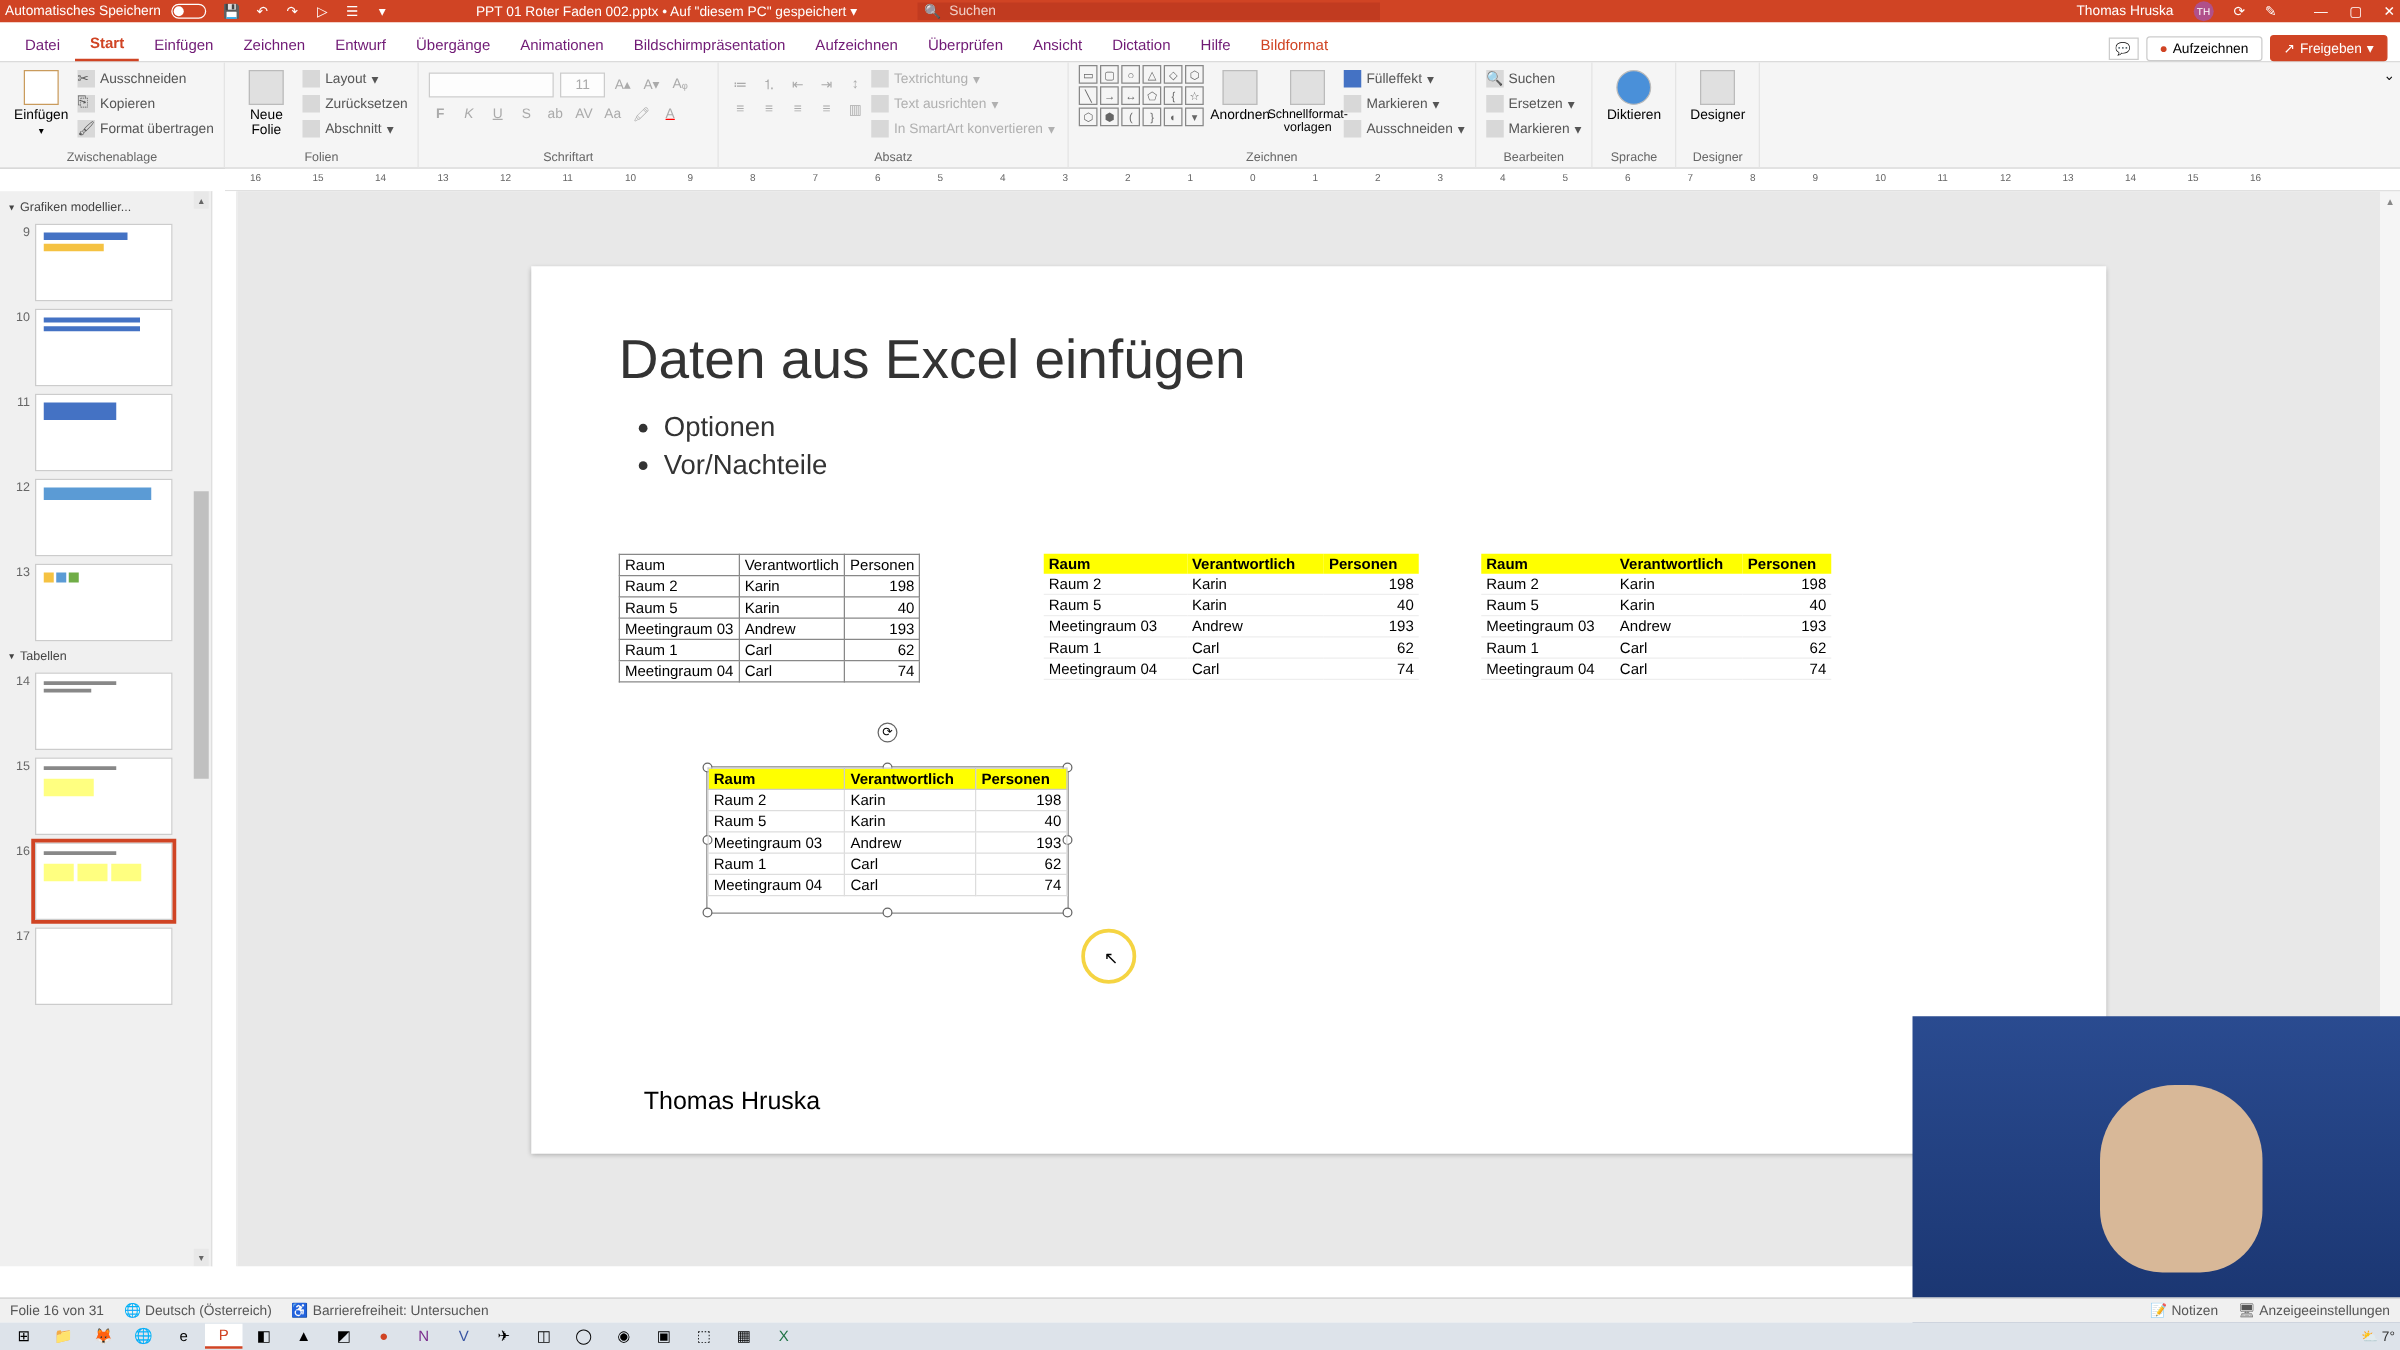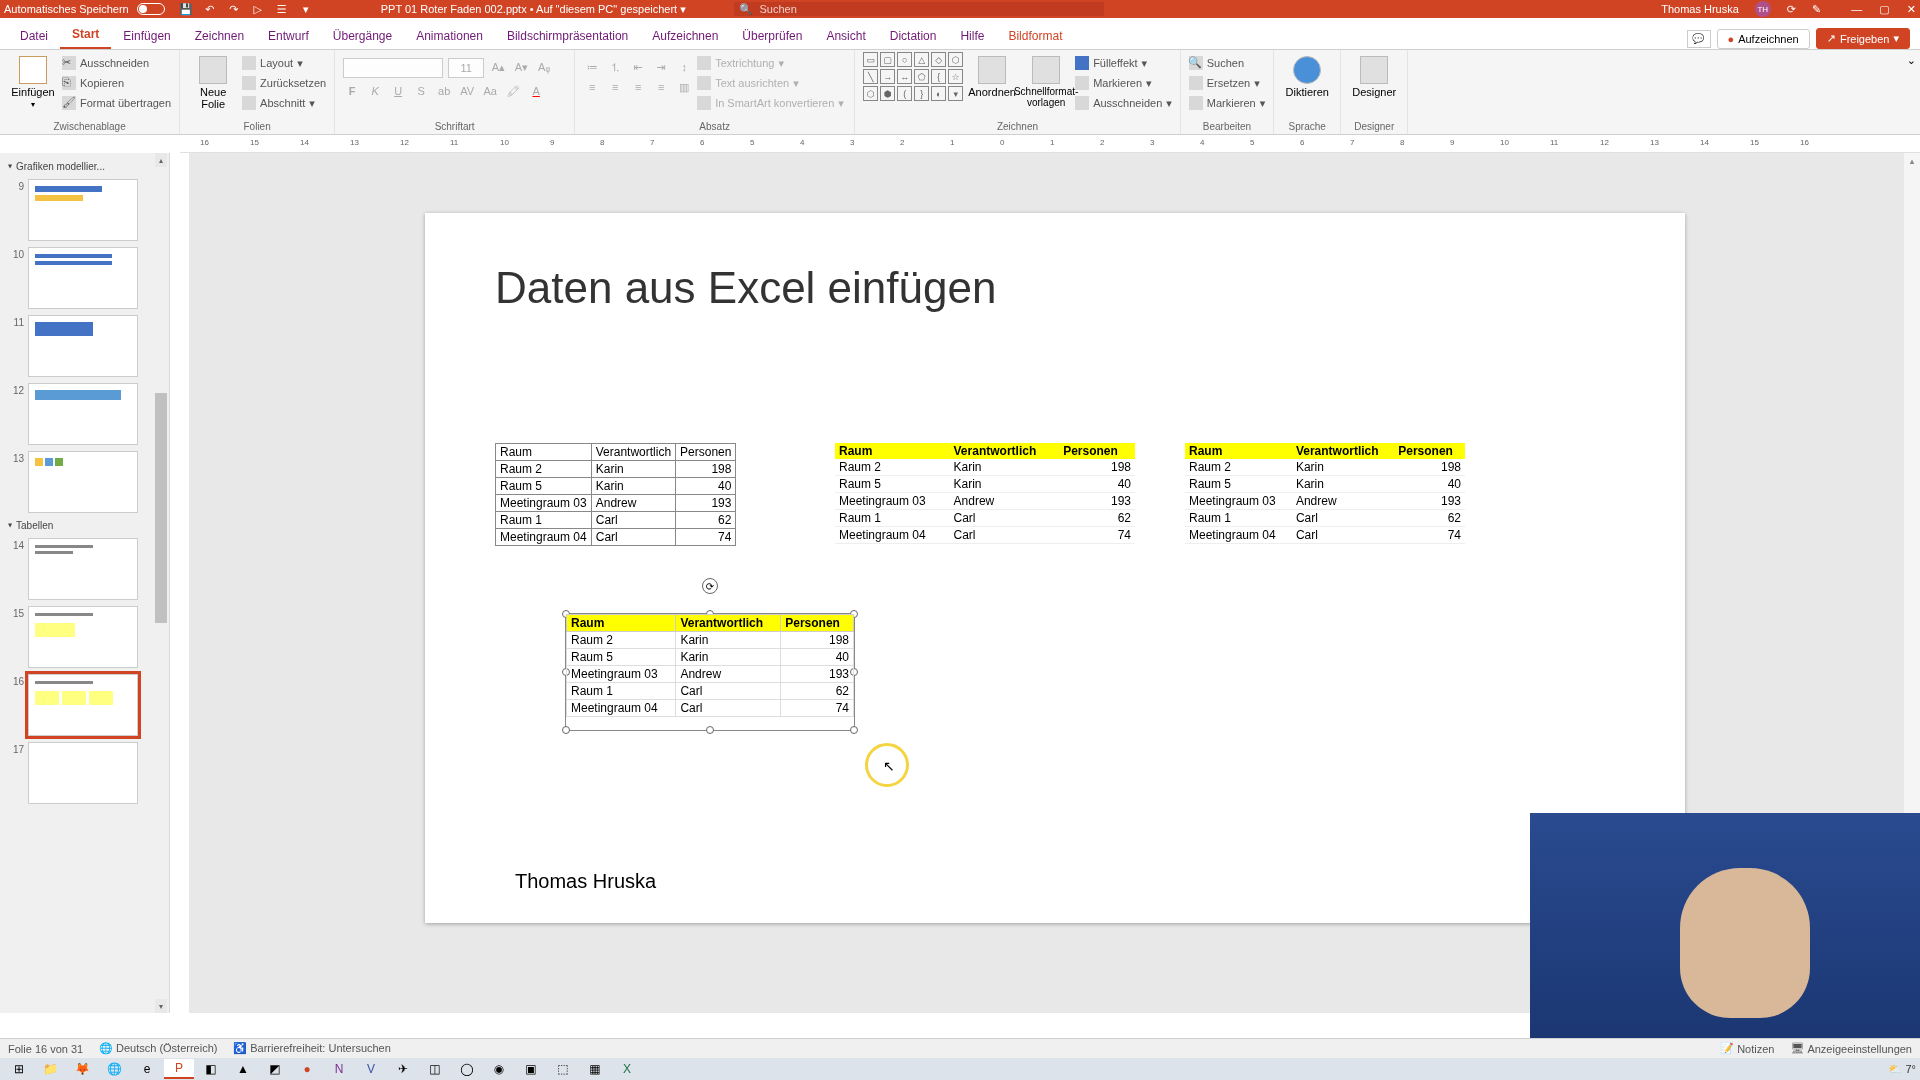--- a/index.html
+++ b/index.html
@@ -469,20 +469,24 @@
       <div class="tthumb"></div>
       <div class="tarr" style="bottom:0">▾</div>
     </div>
   </div>
 
   <div class="ruler-v"></div>
 
   <div class="canvas">
     <div class="slide">
       <h1>Daten aus Excel einfügen</h1>
+      <ul>
+        <li>Optionen</li>
+        <li>Vor/Nachteile</li>
+      </ul>
 
       <table class="dtab style-plain" style="left:70px;top:230px">
         <tbody>
             <tr>
               <th>Raum</th>
               <th>Verantwortlich</th>
               <th>Personen</th>
             </tr>
         <tr>
               <td>Raum 2</td>

